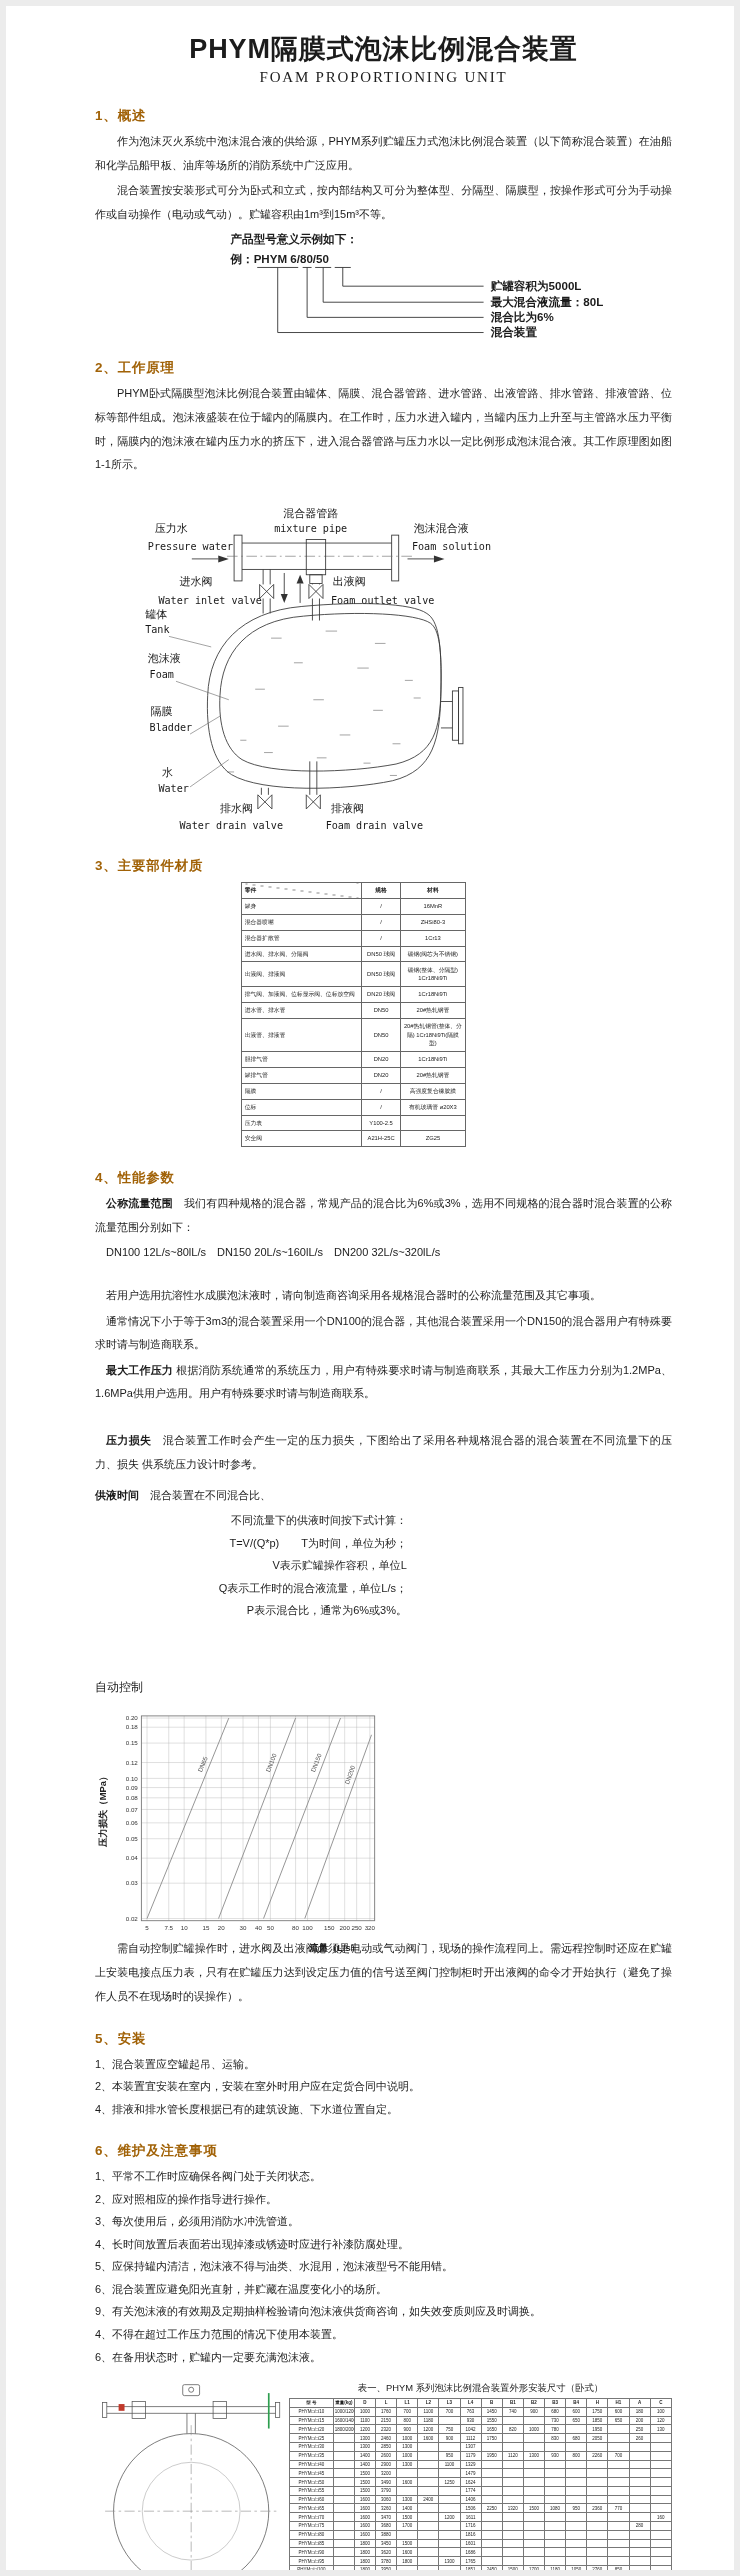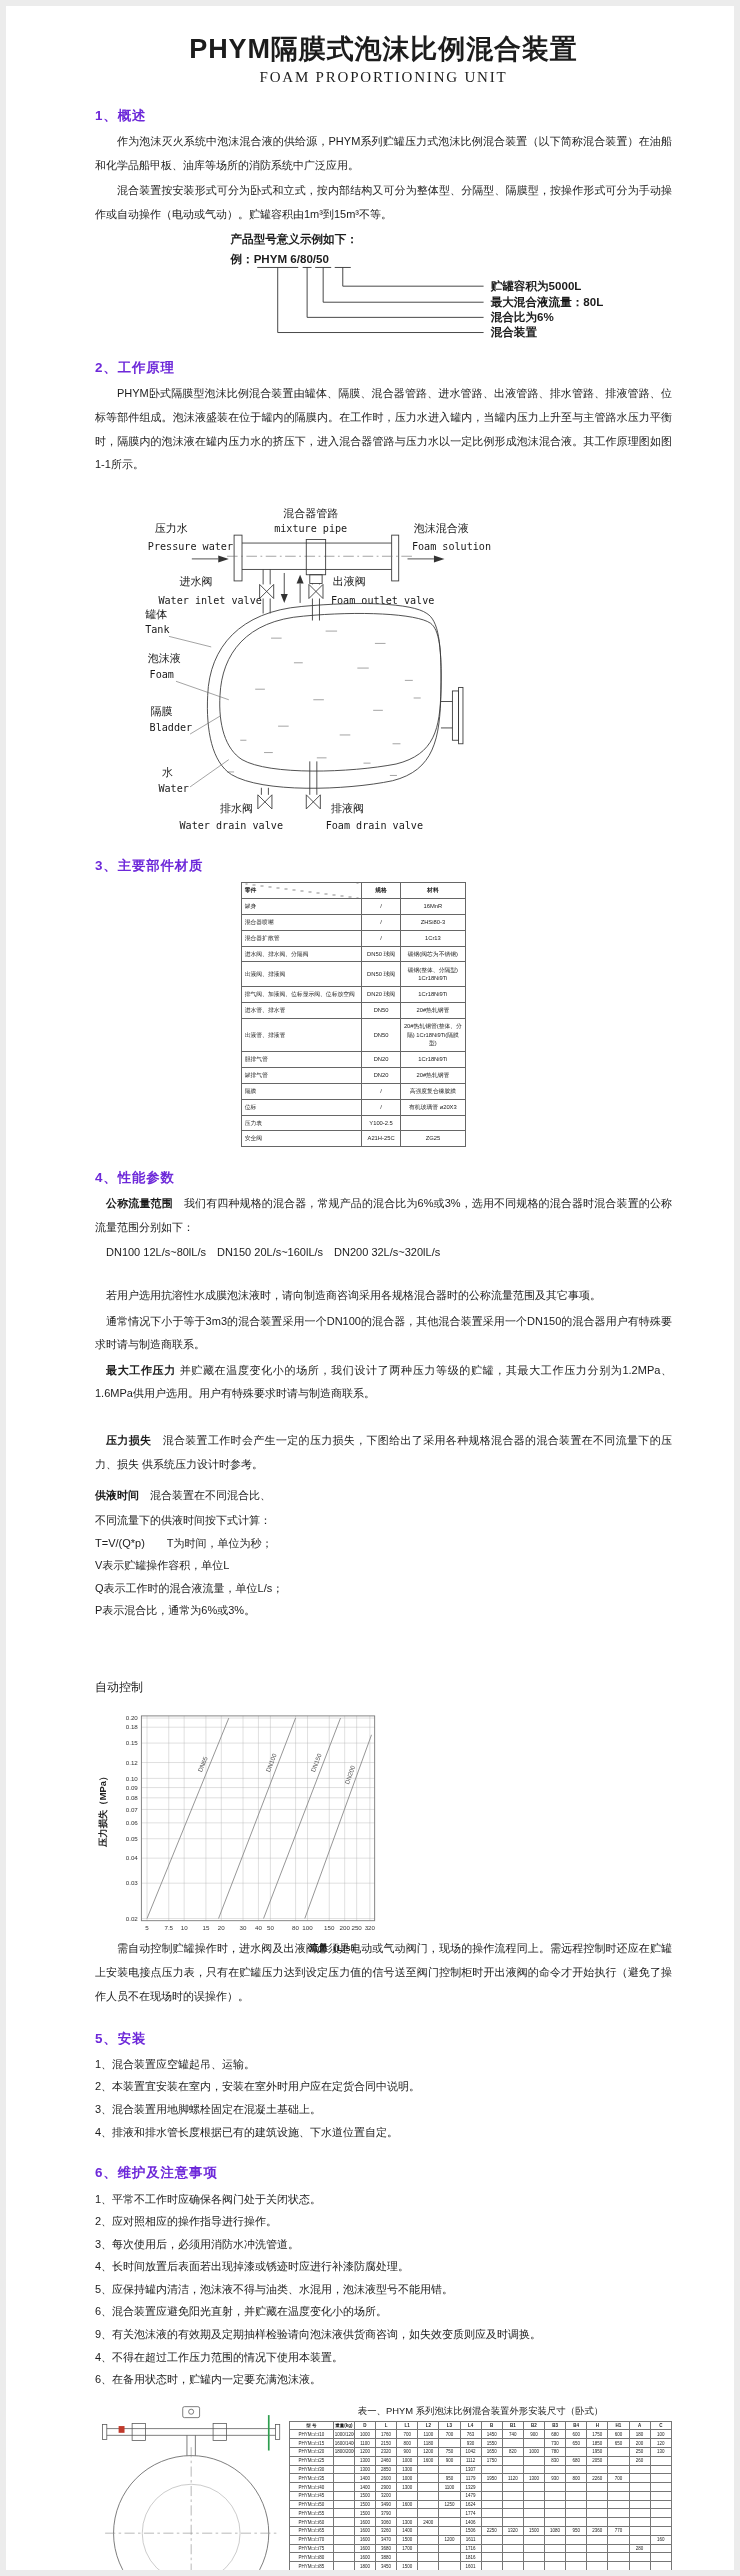--- a/index.html
+++ b/index.html
@@ -1,21 +1,21 @@
 <!DOCTYPE html>
 <html style="font-size:14.3px"><head>
 <meta charset="utf-8">
 <style>
   html,body{margin:0;padding:0;background:#cfcfcf;}
   .sheet{width:740px;height:2576px;background:#fff;box-sizing:border-box;border:6.2px solid #ececec;
          overflow:hidden;position:relative;font-family:"Liberation Sans","DejaVu Sans",sans-serif;color:#1c1c1c;}
   .content{padding:19.6px 62px 0 89px;}
   .doc-title{text-align:center;font-size:27px;font-weight:800;letter-spacing:0.9px;margin:5.3px 0 1.8px 0;}
   .doc-subtitle{text-align:center;font-family:"Liberation Serif","DejaVu Serif",serif;font-size:15px;letter-spacing:1.8px;margin:1.8px 0 0 0;}
-  h2.sec{font-size:13.4px;font-weight:800;letter-spacing:0.9px;margin:21.4px 0 5.3px 0;color:#6d28d9;}
+  h2.sec{font-size:13.4px;font-weight:800;letter-spacing:0.9px;margin:21.4px 0 5.3px 0;color:#a16207;}
   p.body{font-size:11px;line-height:2.15;text-align:justify;text-indent:2em;margin:1.8px 0;}
   p.noind{text-indent:1em;}
   .lead{font-weight:700;}
   .model-svg{display:block;margin:1.8px 0 0 123px;}
   .model-svg text{font-size:13px;font-weight:600;fill:#1c1c1c;}
   .model-svg line{stroke:#333;stroke-width:1;}
   .fig-wrap{text-align:right;margin-top:1.8px;}
   .fig-svg{display:block;margin:0 auto;}
   .fig-svg .cn{font-size:12.5px;fill:#181818;}
   .fig-svg .en{font-family:"DejaVu Sans Mono","Liberation Mono",monospace;font-size:11.5px;fill:#181818;}
@@ -268,27 +268,27 @@
             <td>ZG25</td>
           </tr>
         </tbody>
       </table>
 
   <h2 class="sec">4、性能参数</h2>
   <p class="body noind"><span class="lead">公称流量范围</span><span>　我们有四种规格的混合器，常规产品的混合比为6%或3%，选用不同规格的混合器时混合装置的公称流量范围分别如下：</span></p>
   <p class="body noind">DN100  12L/s~80lL/s　DN150  20L/s~160lL/s　DN200  32L/s~320lL/s</p>
   <p class="body noind" style="margin-top:19.6px">若用户选用抗溶性水成膜泡沫液时，请向制造商咨询采用各规格混合器时的公称流量范围及其它事项。</p>
   <p class="body noind">通常情况下小于等于3m3的混合装置采用一个DN100的混合器，其他混合装置采用一个DN150的混合器用户有特殊要求时请与制造商联系。</p>
-  <p class="body noind"><span class="lead">最大工作压力</span><span> 并贮藏在温度变化小的场所，我们设计了两种压力等级的贮罐，其最大工作压力分别为1.2MPa、1.6MPa供用户选用。用户有特殊要求时请与制造商联系。</span></p>
+  <p class="body noind"><span class="lead">最大工作压力</span><span> 根据消防系统通常的系统压力，用户有特殊要求时请与制造商联系，其最大工作压力分别为1.2MPa、1.6MPa供用户选用。用户有特殊要求时请与制造商联系。</span></p>
   <p class="body noind" style="margin-top:23px"><span class="lead">压力损失</span><span>　混合装置工作时会产生一定的压力损失，下图给出了采用各种规格混合器的混合装置在不同流量下的压力、损失 供系统压力设计时参考。</span></p>
 
   <div class="twocol">
     <div class="left">
       <div class="li"><span class="lead">供液时间</span><span>　混合装置在不同混合比、</span></div>
-      <div class="plain-list" style="line-height:2.5;font-size:11px;">
+      <div class="plain-list" style="line-height:2.5;font-size:11px;text-align:right;">
             <div class="li">不同流量下的供液时间按下式计算：</div>
             <div class="li">T=V/(Q*p)　　T为时间，单位为秒；</div>
             <div class="li">V表示贮罐操作容积，单位L</div>
             <div class="li">Q表示工作时的混合液流量，单位L/s；</div>
             <div class="li">P表示混合比，通常为6%或3%。</div>
           </div>
       <div class="auto-h" style="margin-top:50px">自动控制</div>
     </div>
     <div class="right">
       <svg class="chart-svg" id="loss-chart" width="294" height="260" viewBox="0 0 330 292">
@@ -359,21 +359,20 @@
             <text transform="translate(12 115) rotate(-90)" text-anchor="middle" font-size="10.5" fill="#222" font-weight="600">压力损失（MPa）</text>
           </svg>
     </div>
   </div>
   <p class="body" style="margin-top:-30px">需自动控制贮罐操作时，进水阀及出液阀必须是电动或气动阀门，现场的操作流程同上。需远程控制时还应在贮罐上安装电接点压力表，只有在贮罐压力达到设定压力值的信号送至阀门控制柜时开出液阀的命令才开始执行（避免了操作人员不在现场时的误操作）。</p>
 
   <h2 class="sec">5、安装</h2>
   <div class="plain-list">
         <div class="li">1、混合装置应空罐起吊、运输。</div>
         <div class="li">2、本装置宜安装在室内，安装在室外时用户应在定货合同中说明。</div>
-        <div class="li">3、混合装置用地脚螺栓固定在混凝土基础上。</div>
         <div class="li">4、排液和排水管长度根据已有的建筑设施、下水道位置自定。</div>
       </div>
 
   <h2 class="sec">6、维护及注意事项</h2>
   <div class="plain-list">
         <div class="li">1、平常不工作时应确保各阀门处于关闭状态。</div>
         <div class="li">2、应对照相应的操作指导进行操作。</div>
         <div class="li">3、每次使用后，必须用消防水冲洗管道。</div>
         <div class="li">4、长时间放置后表面若出现掉漆或锈迹时应进行补漆防腐处理。</div>
         <div class="li">5、应保持罐内清洁，泡沫液不得与油类、水混用，泡沫液型号不能用错。</div>

